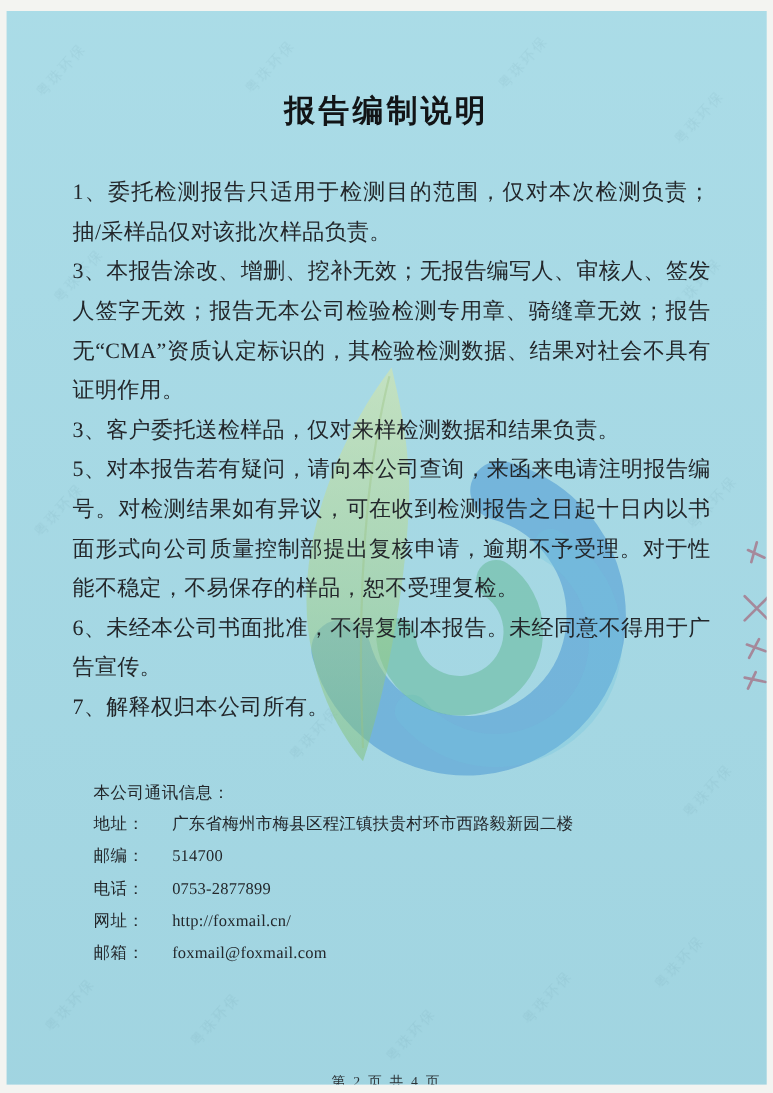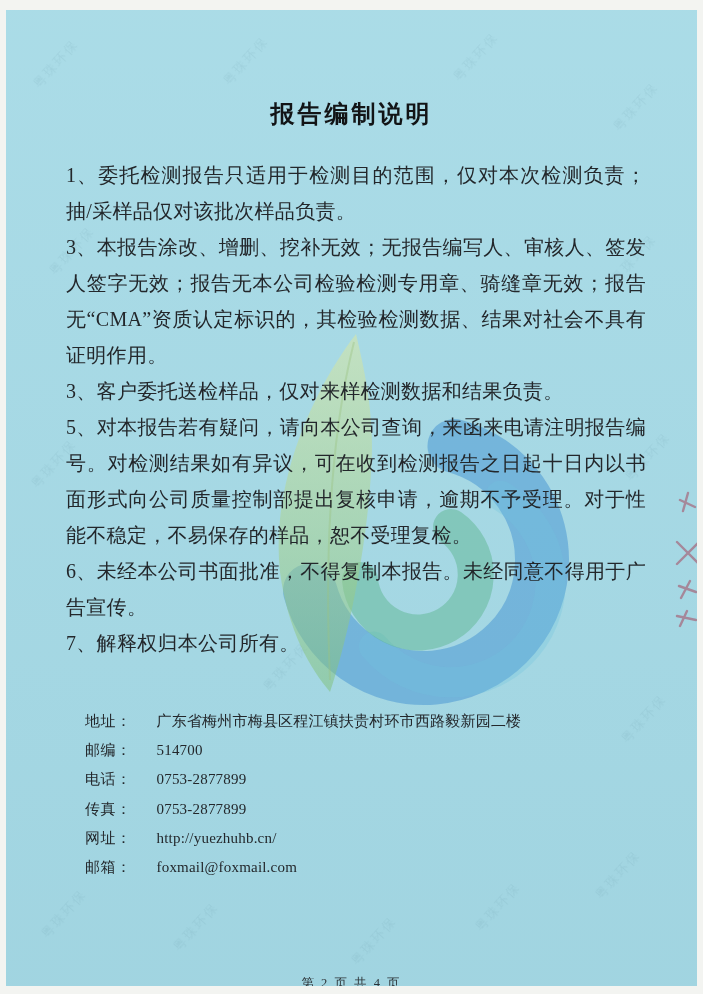--- a/index.html
+++ b/index.html
@@ -8,23 +8,23 @@
     background:#f3f4f1;
     font-family:"Liberation Serif","DejaVu Serif",serif;
   }
   .page{
     position:absolute;left:6px;top:10px;width:691px;height:976px;
     background:var(--paper,#a6dae6);
     background-image:linear-gradient(180deg,rgba(255,255,255,.05),rgba(0,40,60,.03));
     overflow:hidden;
   }
   .title{
-    position:absolute;left:0;top:88px;width:100%;
+    position:absolute;left:0;top:72px;width:100%;
     text-align:center;font-family:Liberation Sans, sans-serif;
-    font-weight:bold;font-size:24px;letter-spacing:3px;color:#121416;margin:0;
+    font-weight:bold;font-size:28px;letter-spacing:3px;color:#121416;margin:0;
   }
   .paras{
     position:absolute;left:60px;top:147px;width:580px;
     font-size:20px;line-height:36px;color:var(--ink,#23272b);
     text-align:justify;letter-spacing:.3px;
   }
   .paras p{margin:0;padding:0;text-align:justify;}
   .contact{
     position:absolute;left:79px;top:697px;width:560px;
     font-size:15px;line-height:29.2px;color:var(--ink,#23272b);
@@ -100,40 +100,38 @@
       <p class="para">3、客户委托送检样品，仅对来样检测数据和结果负责。</p>
 
       <p class="para">5、对本报告若有疑问，请向本公司查询，来函来电请注明报告编号。对检测结果如有异议，可在收到检测报告之日起十日内以书面形式向公司质量控制部提出复核申请，逾期不予受理。对于性能不稳定，不易保存的样品，恕不受理复检。</p>
 
       <p class="para">6、未经本公司书面批准，不得复制本报告。未经同意不得用于广告宣传。</p>
 
       <p class="para">7、解释权归本公司所有。</p>
     </div>
 
   <div class="contact">
+    <div class="c-head">本公司通讯信息：</div>
     <div>
 
         <div class="c-row">
           <span class="lbl">地址：</span><span class="val">广东省梅州市梅县区程江镇扶贵村环市西路毅新园二楼</span>
         </div>
 
         <div class="c-row">
           <span class="lbl">邮编：</span><span class="val">514700</span>
         </div>
 
         <div class="c-row">
           <span class="lbl">电话：</span><span class="val">0753-2877899</span>
         </div>
 
-        <div class="c-row">
-          <span class="lbl">传真：</span><span class="val">0753-2877899</span>
-        </div>
 
         <div class="c-row">
-          <span class="lbl">网址：</span><span class="val">http://yuezhuhb.cn/</span>
+          <span class="lbl">网址：</span><span class="val">http://foxmail.cn/</span>
         </div>
 
         <div class="c-row">
           <span class="lbl">邮箱：</span><span class="val">foxmail@foxmail.com</span>
         </div>
       </div>
   </div>
 
   <svg class="edge-marks" viewBox="0 0 29 150" aria-hidden="true">
     <g stroke="#a63a52" stroke-width="2.4" opacity="0.5" fill="none" stroke-linecap="round">

